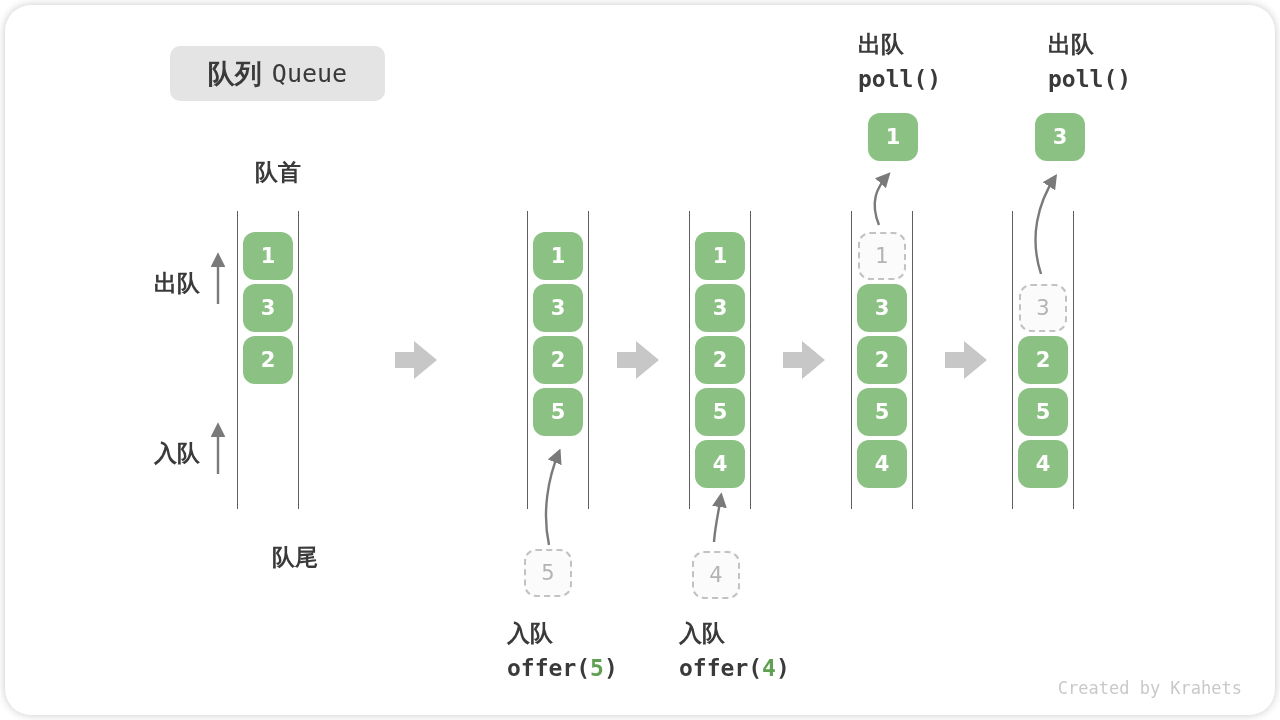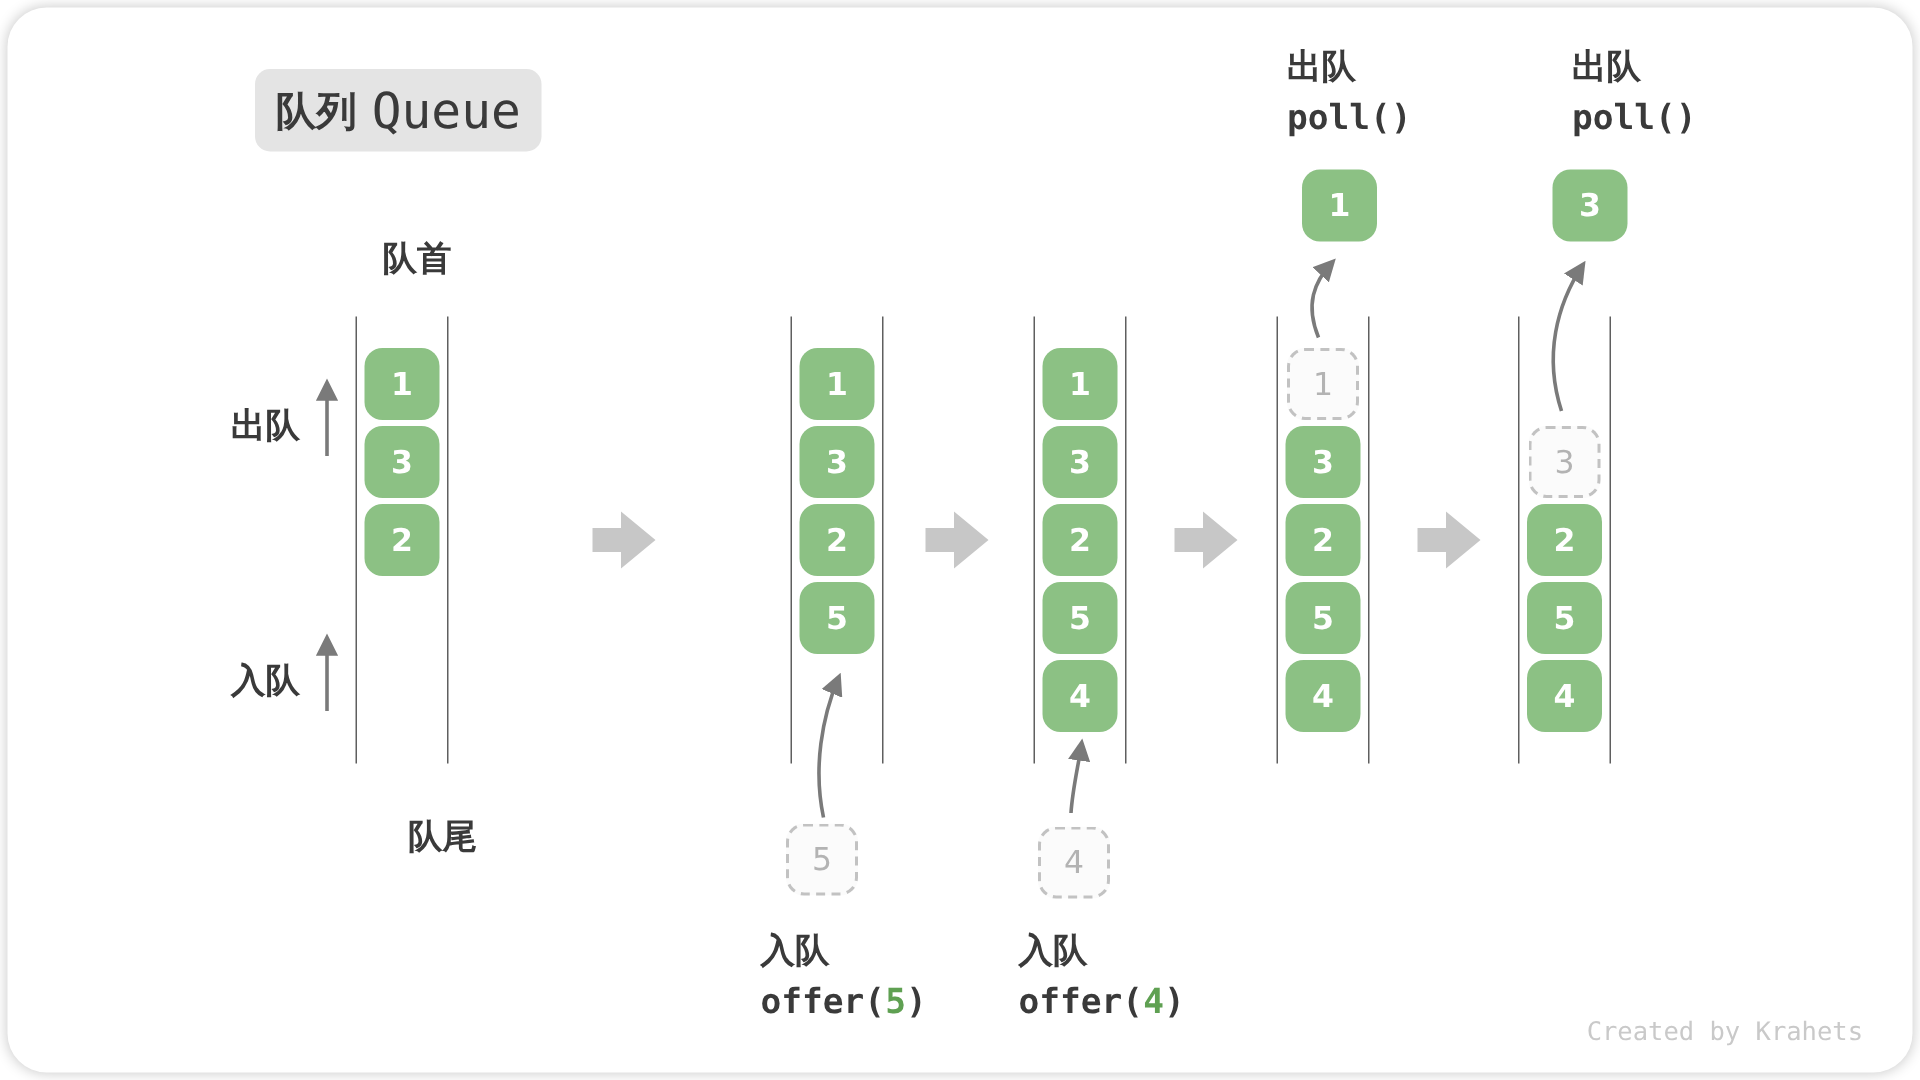--- a/index.html
+++ b/index.html
@@ -6,26 +6,26 @@
   .canvas{
     position:relative;width:1280px;height:720px;overflow:hidden;
     font-family:"Liberation Sans","DejaVu Sans",sans-serif;color:var(--ink);
   }
   .card{
     position:absolute;left:5px;top:5px;right:5px;bottom:5px;
     background:#ffffff;border-radius:26px;
     box-shadow:0 0 9px rgba(0,0,0,0.22);
   }
   .badge{
-    position:absolute;left:170px;top:46px;width:191px;height:55px;
+    position:absolute;left:170px;top:46px;width:215px;height:55px;
     background:var(--badge-bg);border-radius:10px;
     display:flex;align-items:center;justify-content:center;gap:10px;
   }
   .badge-zh{font-size:27px;font-weight:bold;color:var(--ink);}
-  .badge-en{font-family:"DejaVu Sans Mono","Liberation Mono",monospace;font-size:33px;color:var(--ink);}
+  .badge-en{font-family:"DejaVu Sans Mono","Liberation Mono",monospace;font-size:25px;color:var(--ink);}
   .side-label{position:absolute;font-size:23px;font-weight:bold;color:var(--ink);}
   .op{position:absolute;}
   .op-zh{font-size:23px;font-weight:600;color:var(--ink);line-height:26px;}
   .op-code{
     font-family:"DejaVu Sans Mono","Liberation Mono",monospace;
     font-size:23px;font-weight:600;color:var(--ink);line-height:26px;margin-top:9px;
   }
   .op-code .green-arg{color:var(--code-green);}
   .queue-line{position:absolute;width:1.5px;background:var(--line);}
   .qbox{

